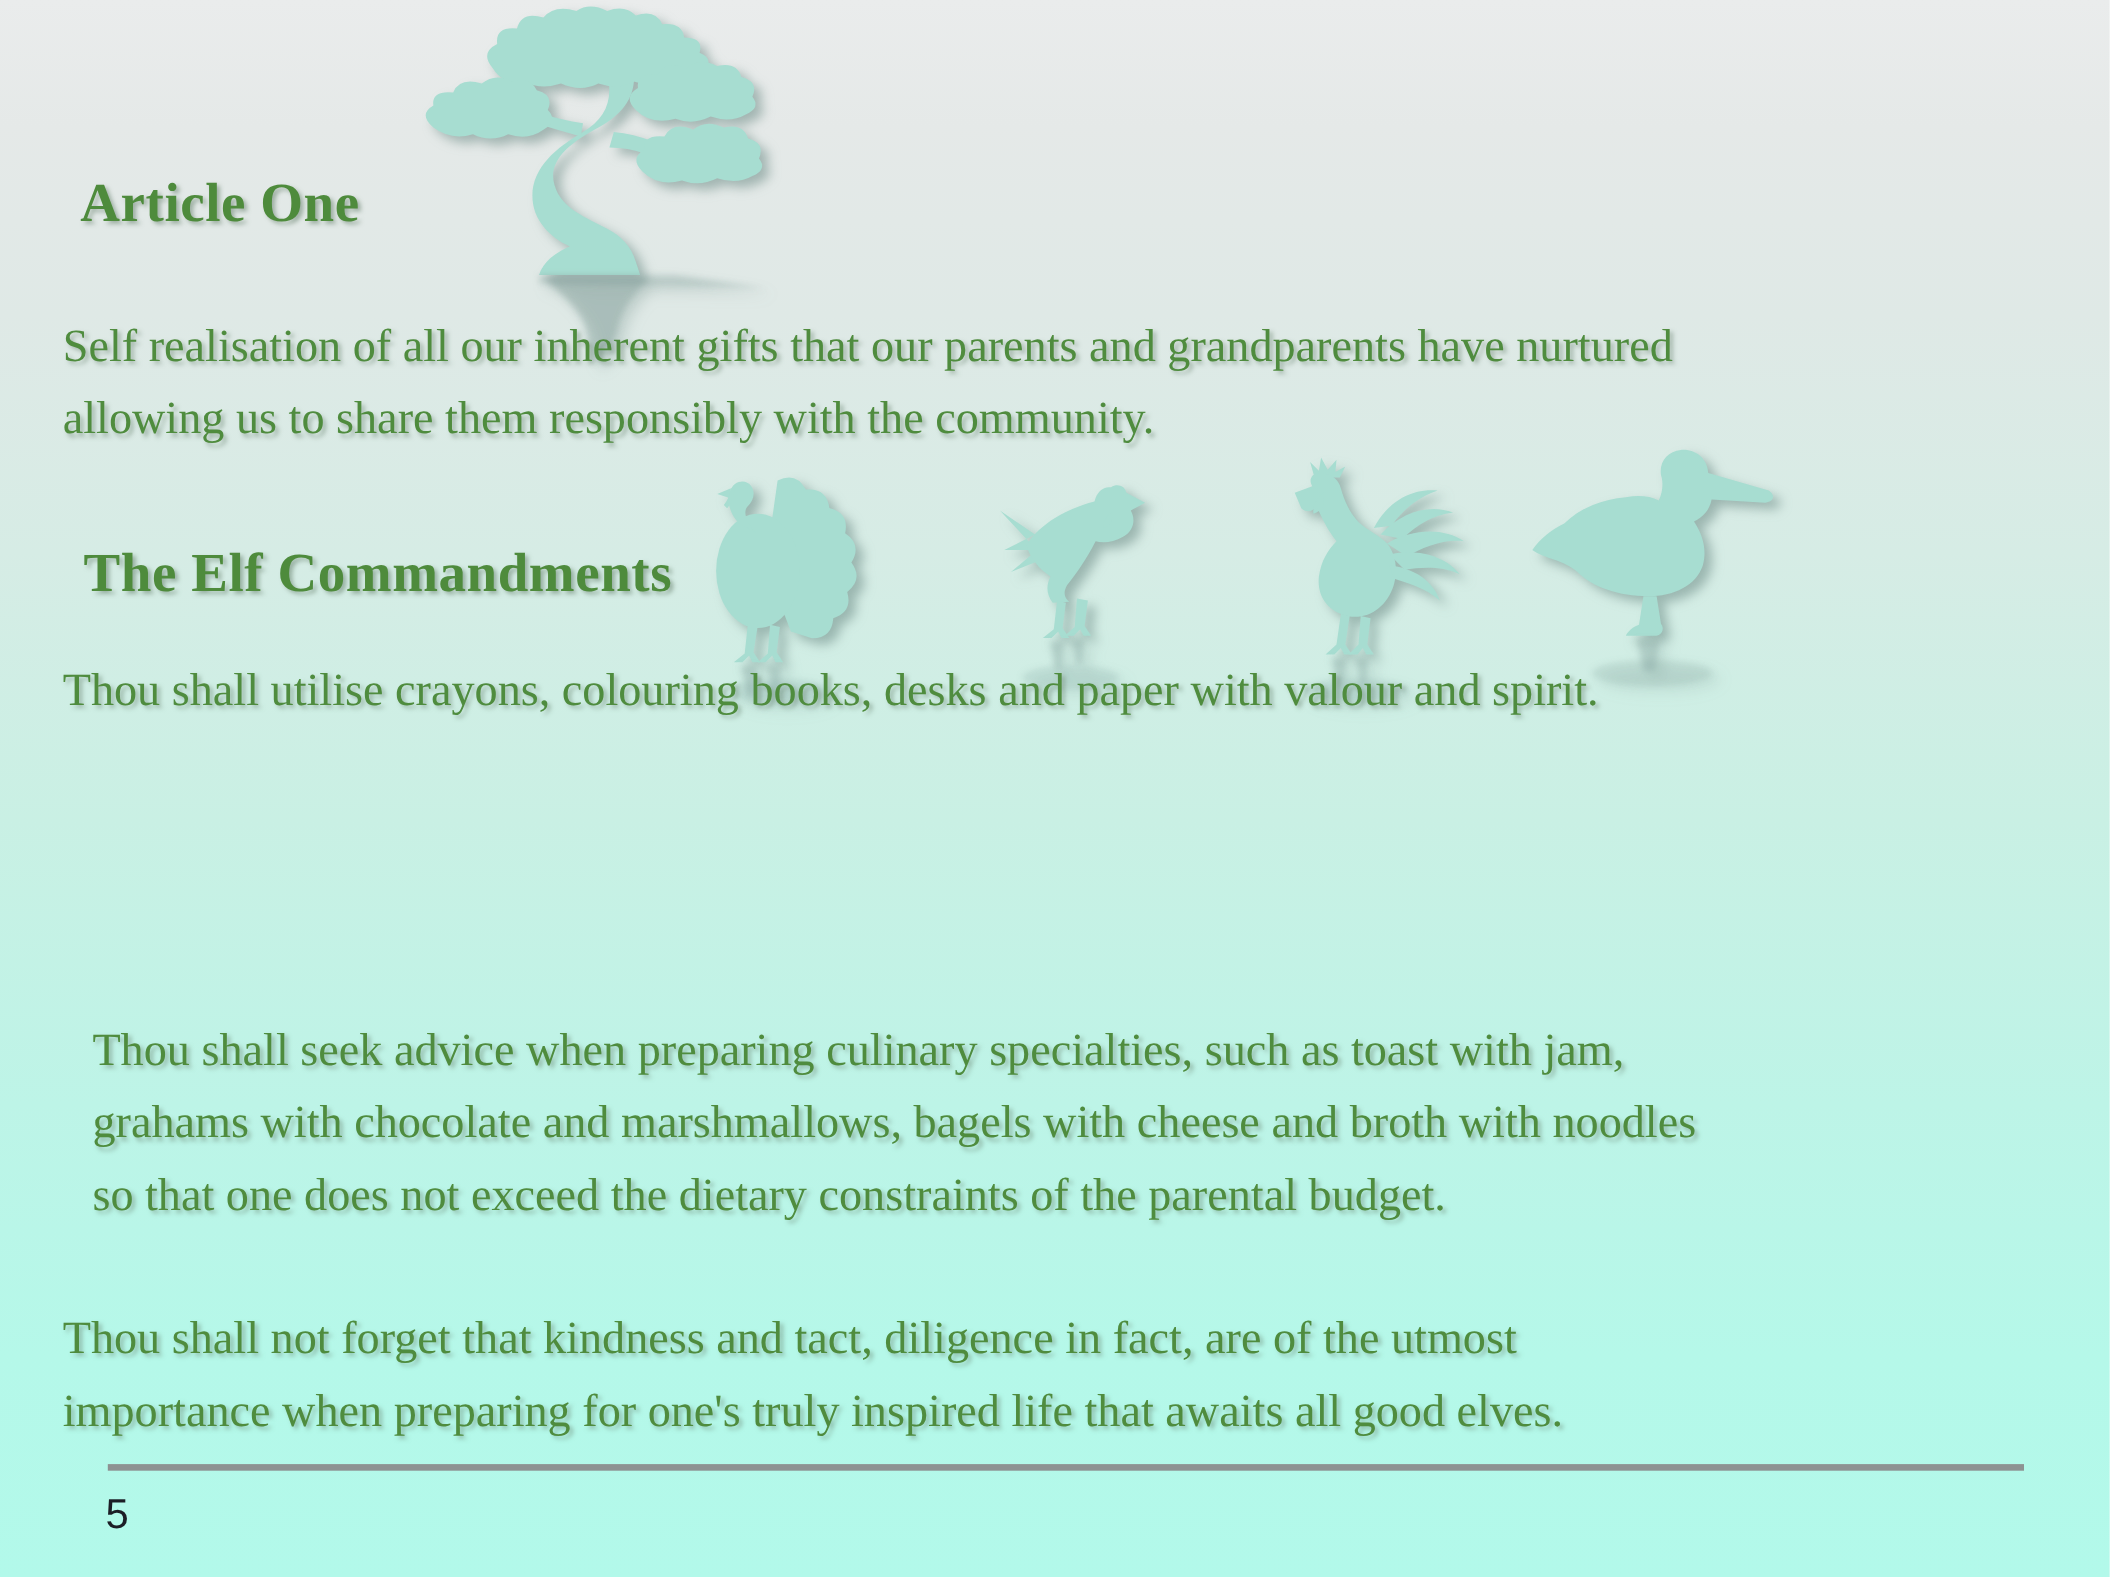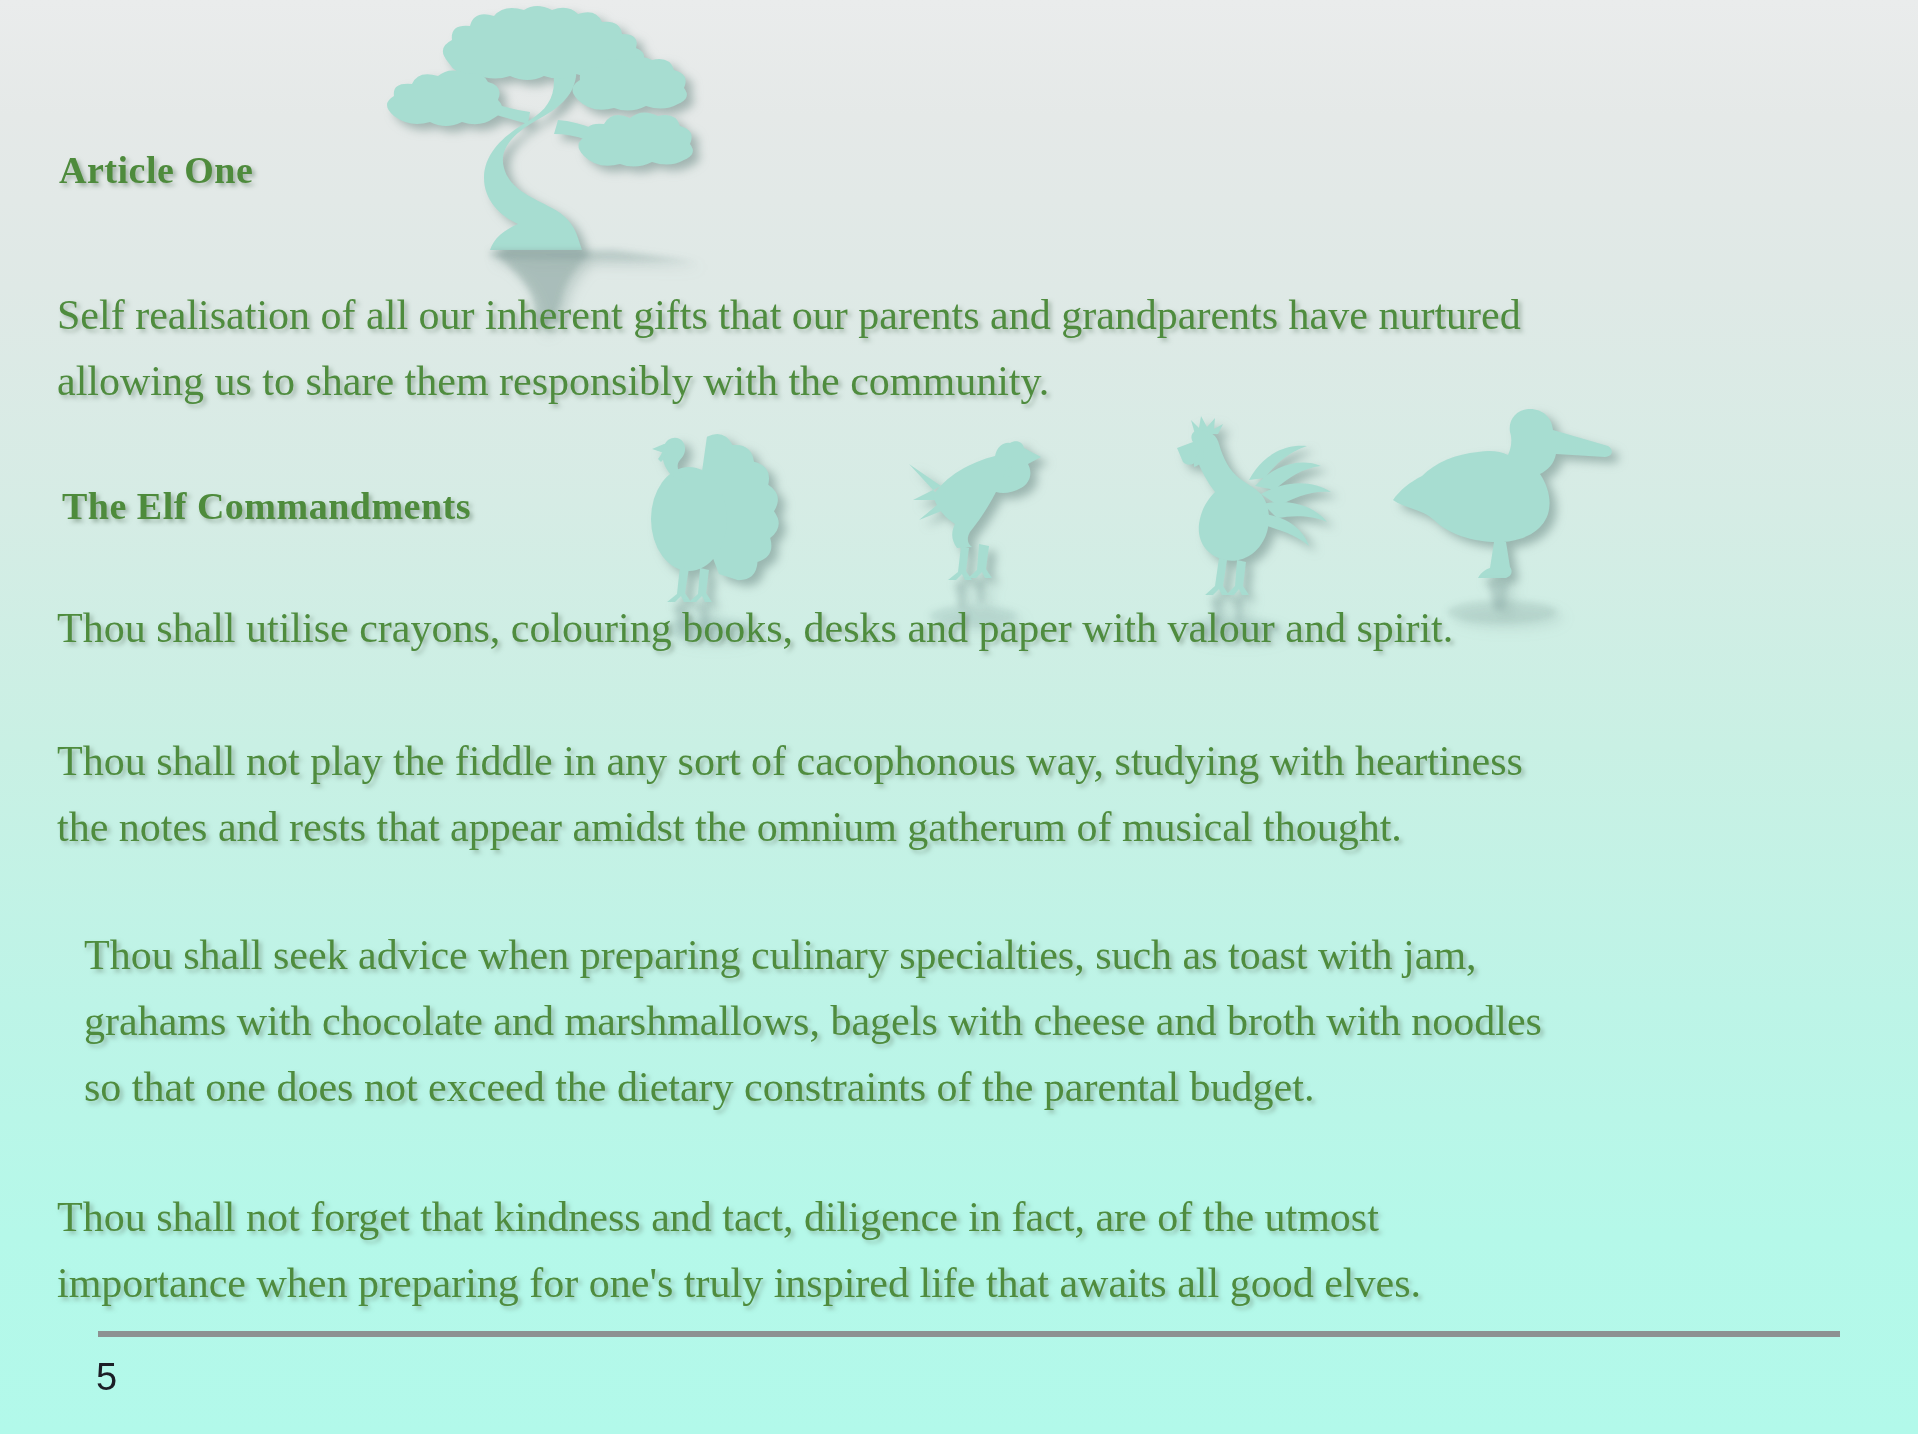--- a/index.html
+++ b/index.html
@@ -8,23 +8,23 @@
     width: 1918px;
     height: 1434px;
     overflow: hidden;
     background: linear-gradient(180deg,
       #eaecec 0%, #e5e9e8 8%, #dfe9e6 20%, #d6ece5 35%,
       #c9f0e4 52%, #bdf4e7 70%, #b5f8e9 86%, #b2f9ea 100%);
     font-family: "Liberation Serif", "DejaVu Serif", serif;
   }
   .heading {
     position: absolute;
-    margin: 2px;
+    margin: 16px;
     font-weight: bold;
-    font-size: 38px;
+    font-size: 50px;
     line-height: 56px;
     color: #4e8b3c;
     letter-spacing: 0.5px;
     text-shadow: 3px 3px 4px rgba(104,130,110,0.55);
     white-space: pre;
   }
   .para {
     position: absolute;
     margin: 0;
     font-size: 42px;
@@ -170,22 +170,20 @@
       </g>
       <g fill="#7fa09a" filter="url(#fD)">
         <path d="M98,178 l6,28 h10 l5,-28 z" opacity="0.35"></path>
         <ellipse cx="112" cy="208" rx="55" ry="12" opacity="0.22"></ellipse>
       </g>
     </svg>
   </div>
 
   <p class="para" style="left:57px; top:595px;">Thou shall utilise crayons, colouring books, desks and paper with valour and spirit.</p>
 
-  <p class="para" style="left:57px; top:728px;">Thou shall not play the fiddle in any sort of cacophonous way, studying with heartiness
-the notes and rests that appear amidst the omnium gatherum of musical thought.</p>
 
   <p class="para" style="left:57px; top:922px;margin-left:27px;">Thou shall seek advice when preparing culinary specialties, such as toast with jam,
 grahams with chocolate and marshmallows, bagels with cheese and broth with noodles
 so that one does not exceed the dietary constraints of the parental budget.</p>
 
   <p class="para" style="left:57px; top:1184px;">Thou shall not forget that kindness and tact, diligence in fact, are of the utmost
 importance when preparing for one's truly inspired life that awaits all good elves.</p>
 
   <div class="divider"></div>
 

